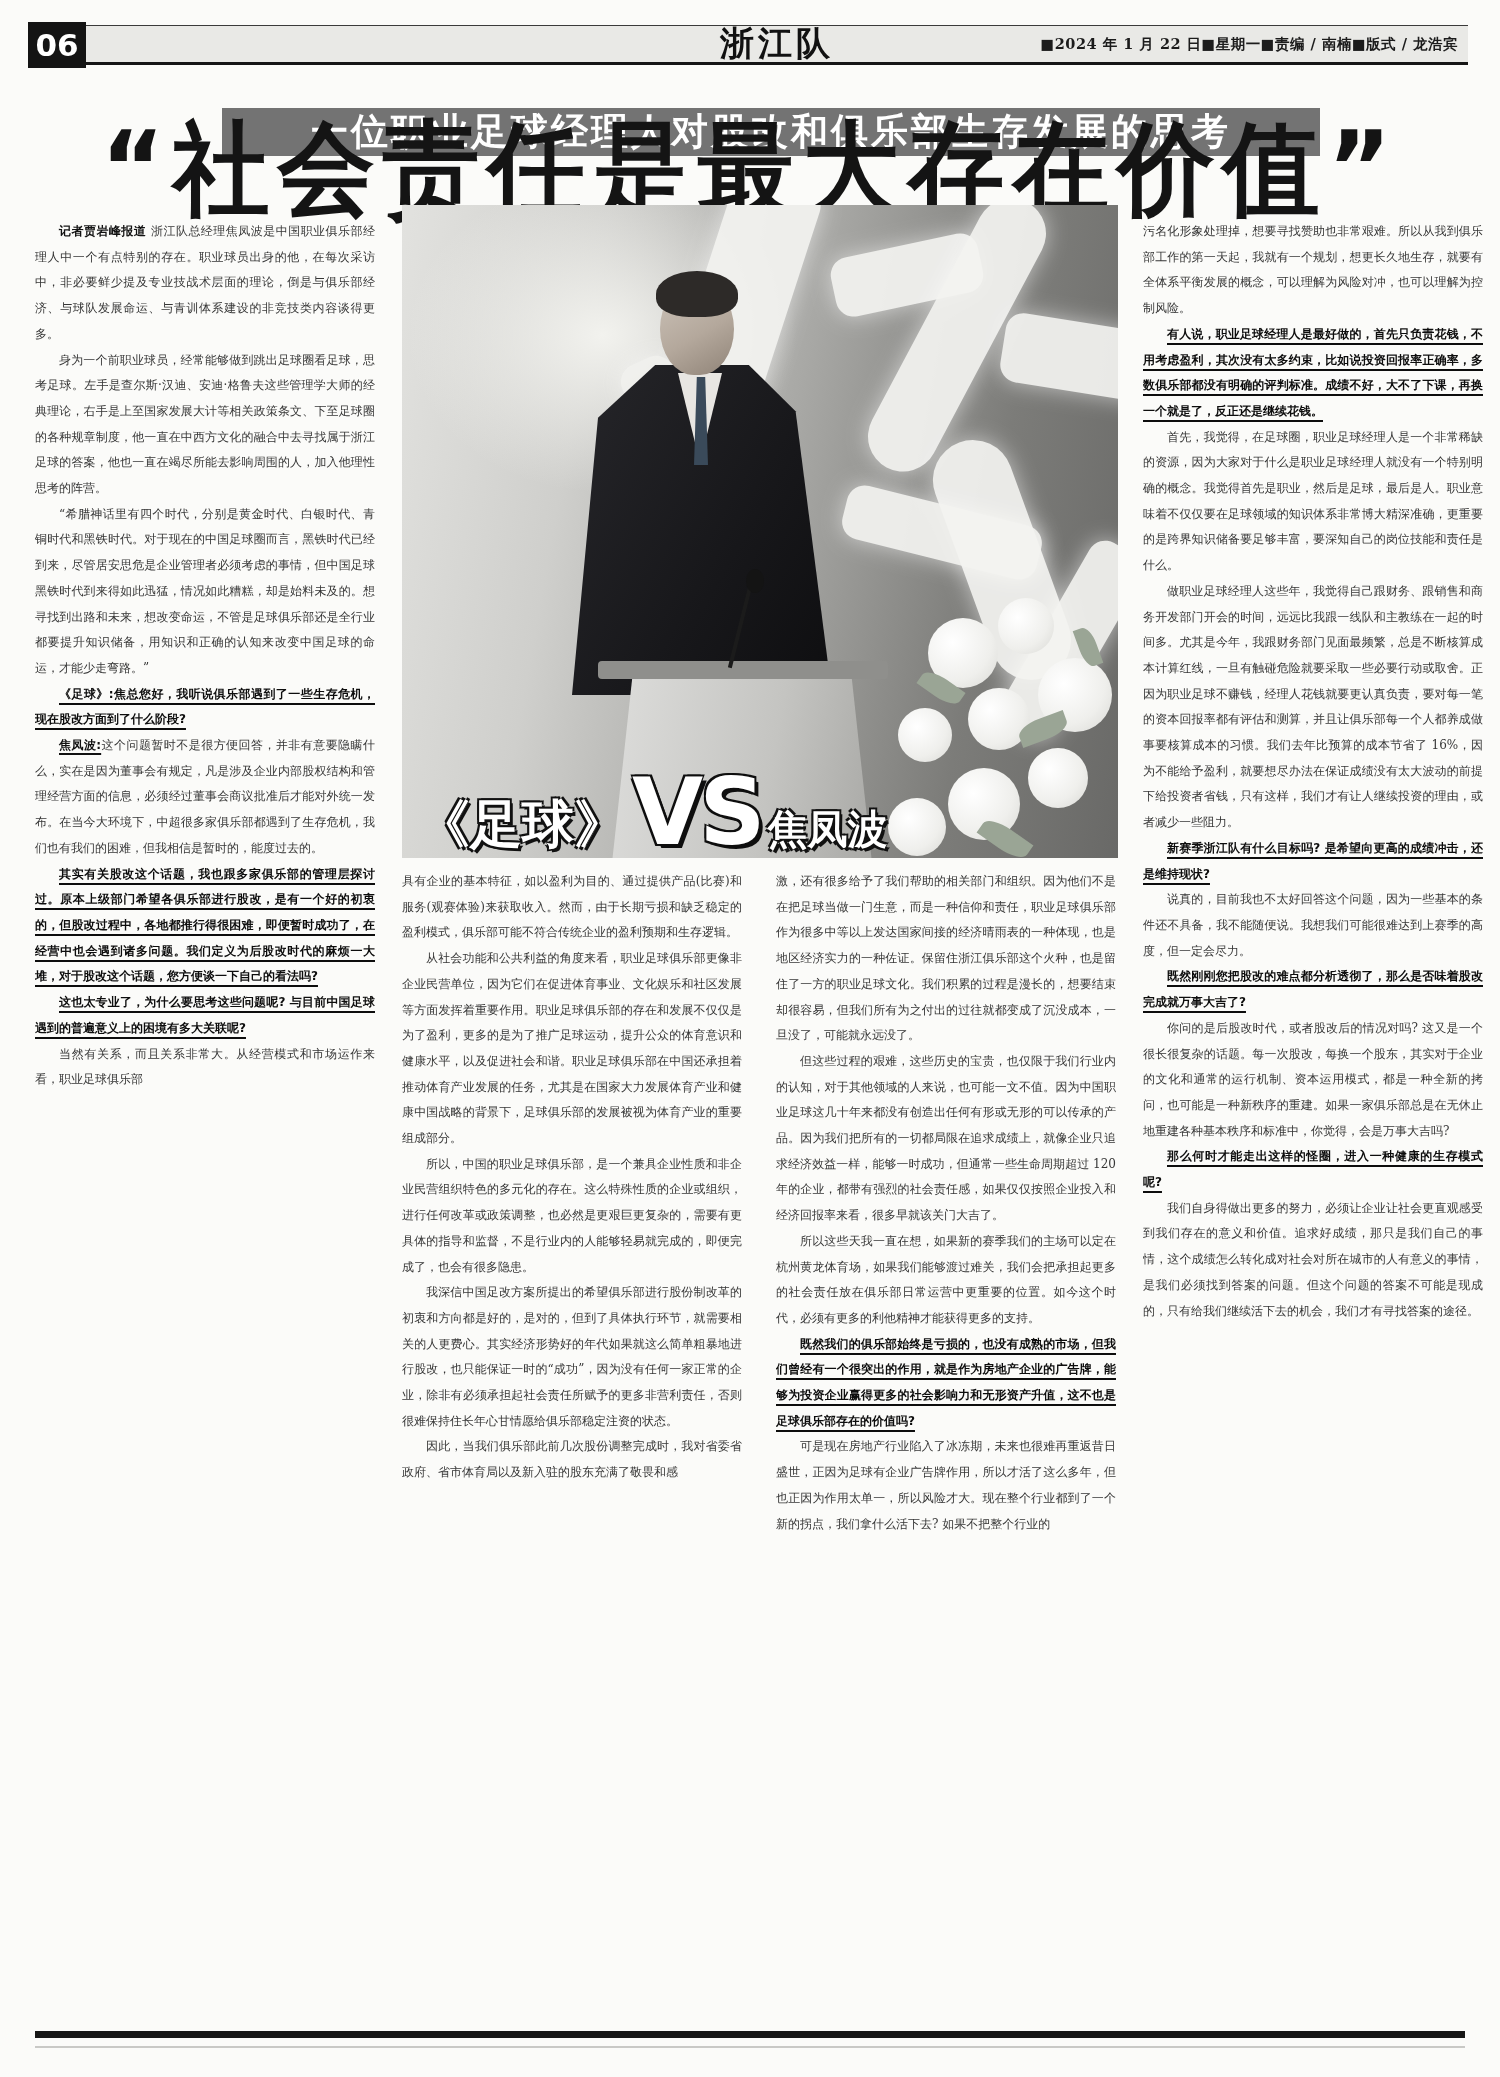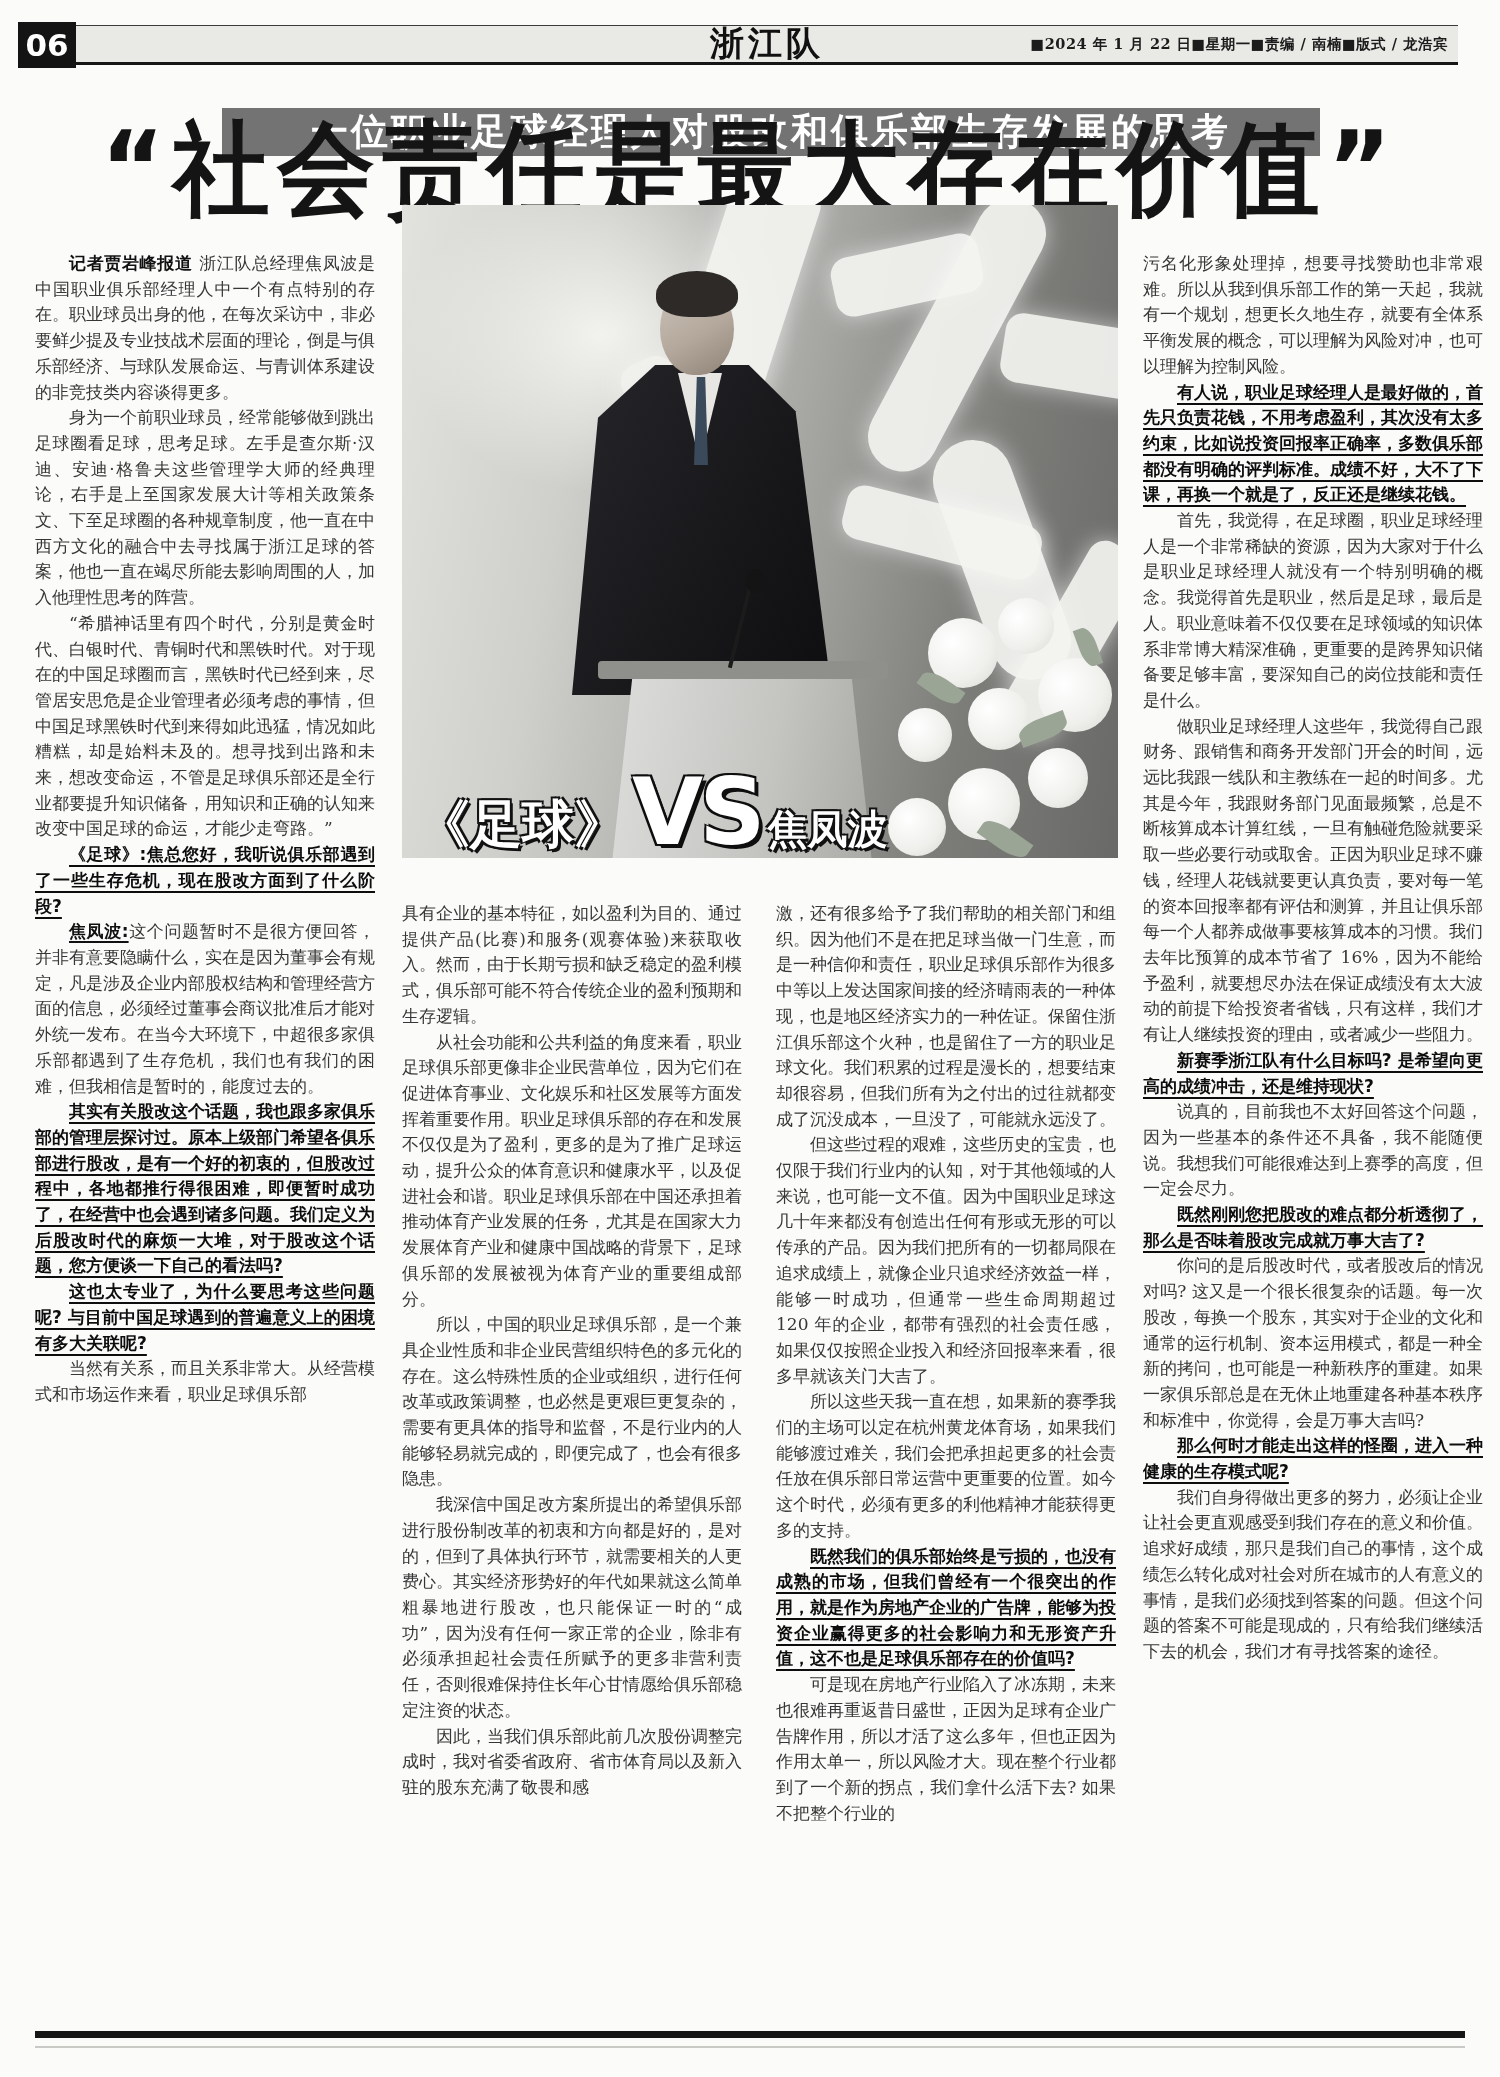--- a/index.html
+++ b/index.html
@@ -3,21 +3,21 @@
 <meta charset="utf-8">
 <style>
   html,body{margin:0;padding:0;}
   body{
     width:1500px;height:2077px;position:relative;
     background:#fbfbf9;overflow:hidden;
     font-family:"DejaVu Serif","Liberation Serif",serif;
     color:#333;
   }
   
-  .header{position:absolute;left:18px;top:22px;width:1440px;height:46px;display:flex;align-items:stretch;}
+  .header{position:absolute;left:28px;top:22px;width:1440px;height:46px;display:flex;align-items:stretch;}
   .pagenum-box{
     width:58px;background:#141414;color:#fff;
     font-family:"DejaVu Sans","Liberation Sans",sans-serif;font-weight:900;font-size:31px;
     display:flex;align-items:center;justify-content:center;
   }
   .header-bar{
     flex:1;margin-top:3px;height:36px;background:#e9e9e6;
     border-top:1px solid #3a3a3a;border-bottom:3px solid #161616;
     display:flex;align-items:center;position:relative;
   }
@@ -89,21 +89,21 @@
   .l1{left:30px;top:80px;width:46px;height:20px;} .l2{left:130px;top:120px;width:50px;height:22px;transform:rotate(-20deg);}
   .l3{left:90px;top:230px;width:54px;height:22px;} .l4{left:180px;top:40px;width:40px;height:18px;transform:rotate(70deg);}
   
   .photo-caption{position:absolute;left:16px;bottom:8px;display:flex;align-items:flex-end;gap:6px;
     font-family:"DejaVu Sans","Liberation Sans",sans-serif;font-weight:900;color:#fff;white-space:nowrap;}
   .cap-journal{font-size:52px;line-height:1;text-shadow:3px 3px 0 #111,-2px -2px 0 #111,2px -2px 0 #111,-2px 2px 0 #111;}
   .cap-vs{font-size:92px;line-height:.82;letter-spacing:-4px;
     text-shadow:4px 4px 0 #0e0e0e,-2px -2px 0 #0e0e0e,2px -2px 0 #0e0e0e,-2px 2px 0 #0e0e0e;}
   .cap-person{font-size:40px;line-height:1.05;text-shadow:3px 3px 0 #111,-2px -2px 0 #111,2px -2px 0 #111,-2px 2px 0 #111;margin-top:40px;}
   
-  .col{position:absolute;width:340px;font-size:17px;line-height:25.7px;text-align:justify;overflow:hidden;color:#363636;margin-top:32px;}
+  .col{position:absolute;width:340px;font-size:12px;line-height:25.7px;text-align:justify;overflow:hidden;color:#363636;}
   .col-1{left:35px; top:219px;height:1810px;}
   .col-2{left:402px;top:869px;height:1160px;}
   .col-3{left:776px;top:869px;height:1160px;}
   .col-4{left:1143px;top:219px;height:1810px;}
   .para{margin:0;text-indent:2em;}
   .para.cont{text-indent:0;}
   .para .label{font-family:"DejaVu Sans","Liberation Sans",sans-serif;font-weight:700;color:#111;}
   .para.labeled .label{text-decoration:underline;text-underline-offset:4px;text-decoration-thickness:1.5px;}
   .para.question{
     font-family:"DejaVu Sans","Liberation Sans",sans-serif;font-weight:700;color:#0d0d0d;

